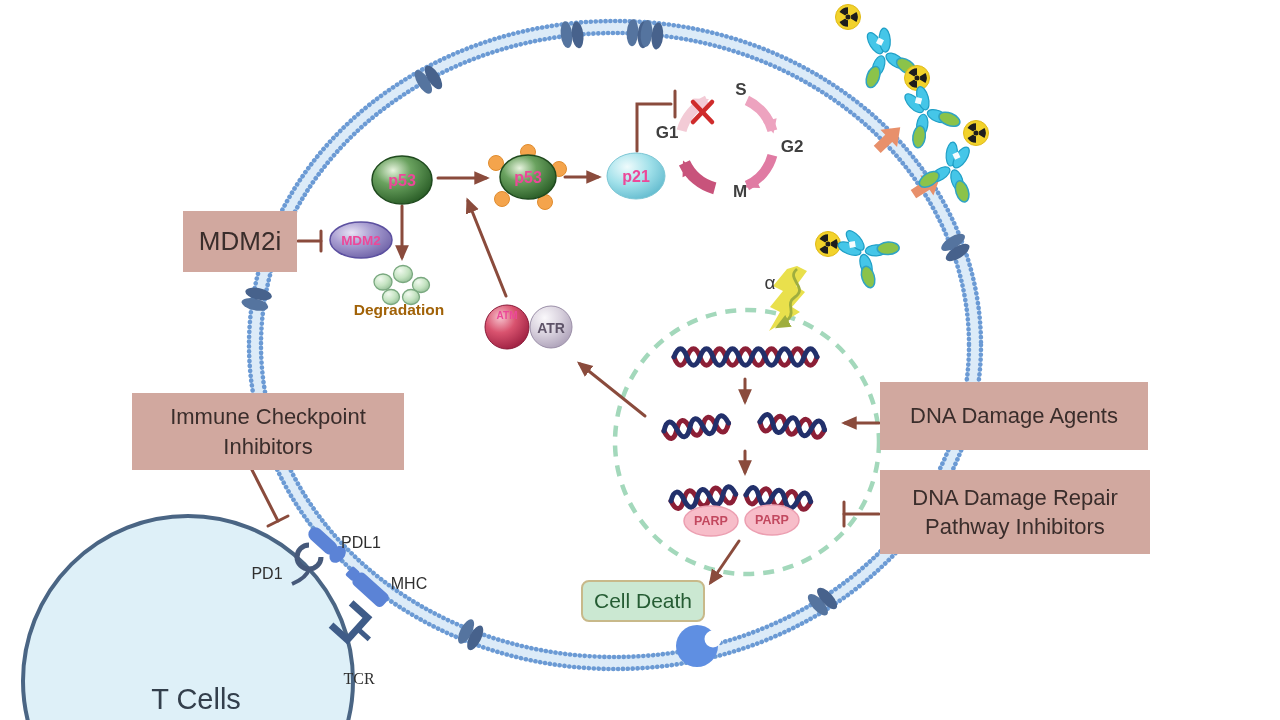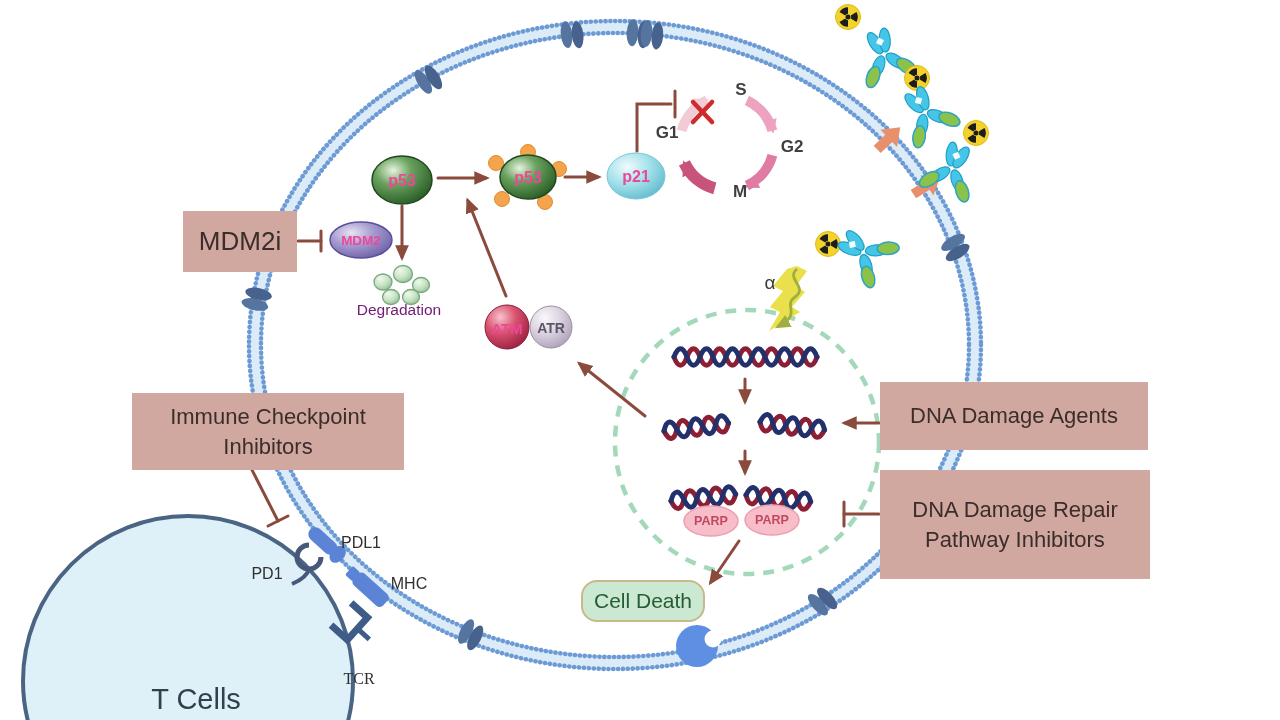--- a/index.html
+++ b/index.html
@@ -5,21 +5,21 @@
   html,body{margin:0;padding:0;background:#ffffff;}
   .stage{position:relative;width:1280px;height:720px;overflow:hidden;background:#ffffff;
          font-family:"Liberation Sans",sans-serif;}
   .stage svg{position:absolute;left:0;top:0;}
   .lbl{position:absolute;transform:translate(-50%,-50%);white-space:nowrap;line-height:1;}
   .box{position:absolute;background:#d1a89f;color:#3a2d2b;display:flex;flex-direction:column;
        align-items:center;justify-content:center;text-align:right;line-height:1.32;}
   .molecule-label{color:#ec4899;font-weight:bold;}
   .phase-label{color:#3f3f3f;font-weight:bold;font-size:17px;}
   .receptor-label{color:#2f2f2f;font-size:16px;margin-top:32px;}
-  .cell-death-box{position:absolute;background:#cbe8d2;border:2px solid #c8b98a;border-radius:16px;
+  .cell-death-box{position:absolute;background:#cbe8d2;border:2px solid #c8b98a;border-radius:8px;
        color:#255c33;display:flex;align-items:center;justify-content:center;font-size:21px;}
 </style>
 </head>
 <body>
 
 <div class="stage">
 
 <svg width="1280" height="720" viewBox="0 0 1280 720">
   <defs>
     <marker id="ah" viewBox="0 0 10 10" refX="7.5" refY="5" markerWidth="5.2" markerHeight="5.2" orient="auto-start-reverse">
@@ -247,37 +247,37 @@
 <div class="box" style="left:183px;top:211px;width:114px;height:61px;font-size:26px;">
   <span>MDM2i</span>
 </div>
 <div class="box" style="left:132px;top:393px;width:272px;height:77px;font-size:22px;">
   <span>Immune Checkpoint</span>
   <span>Inhibitors</span>
 </div>
 <div class="box" style="left:880px;top:382px;width:268px;height:68px;font-size:22px;">
   <span>DNA Damage Agents</span>
 </div>
-<div class="box" style="left:880px;top:470px;width:270px;height:109px;font-size:22px;">
+<div class="box" style="left:880px;top:470px;width:270px;height:84px;font-size:22px;">
   <span>DNA Damage Repair</span>
   <span>Pathway Inhibitors</span>
 </div>
 <div class="cell-death-box" style="left:581px;top:580px;width:120px;height:38px;">
   <span>Cell Death</span>
 </div>
 
 <div class="lbl molecule-label" style="left:402px;top:181px;font-size:16px;">p53</div>
 <div class="lbl molecule-label" style="left:528px;top:178px;font-size:16px;">p53</div>
 <div class="lbl molecule-label" style="left:361px;top:241px;font-size:13.5px;">MDM2</div>
 <div class="lbl molecule-label" style="left:636px;top:177px;font-size:16px;">p21</div>
-<div class="lbl molecule-label" style="left:507px;top:328px;font-size:15px;">ATM</div>
+<div class="lbl molecule-label" style="left:507px;top:316px;font-size:10px;">ATM</div>
 <div class="lbl" style="left:551px;top:328px;font-size:14px;font-weight:bold;color:#5e5368;">ATR</div>
 <div class="lbl" style="left:711px;top:521px;font-size:12.5px;font-weight:bold;color:#c2485f;">PARP</div>
 <div class="lbl" style="left:772px;top:520px;font-size:12.5px;font-weight:bold;color:#c2485f;">PARP</div>
-<div class="lbl" style="left:399px;top:310px;font-size:15.5px;color:#701a75;">Degradation</div>
+<div class="lbl" style="left:399px;top:310px;font-size:15.5px;color:#a16207;font-weight:bold;">Degradation</div>
 
 <div class="lbl phase-label" style="left:667px;top:132px;">G1</div>
 <div class="lbl phase-label" style="left:741px;top:89px;">S</div>
 <div class="lbl phase-label" style="left:792px;top:146px;">G2</div>
 <div class="lbl phase-label" style="left:740px;top:191px;">M</div>
 
 <div class="lbl receptor-label" style="left:267px;top:542px;">PD1</div>
 <div class="lbl receptor-label" style="left:361px;top:511px;">PDL1</div>
 <div class="lbl receptor-label" style="left:409px;top:552px;">MHC</div>
 <div class="lbl receptor-label" style="left:359px;top:647px;font-family:Liberation Serif, serif;">TCR</div>

